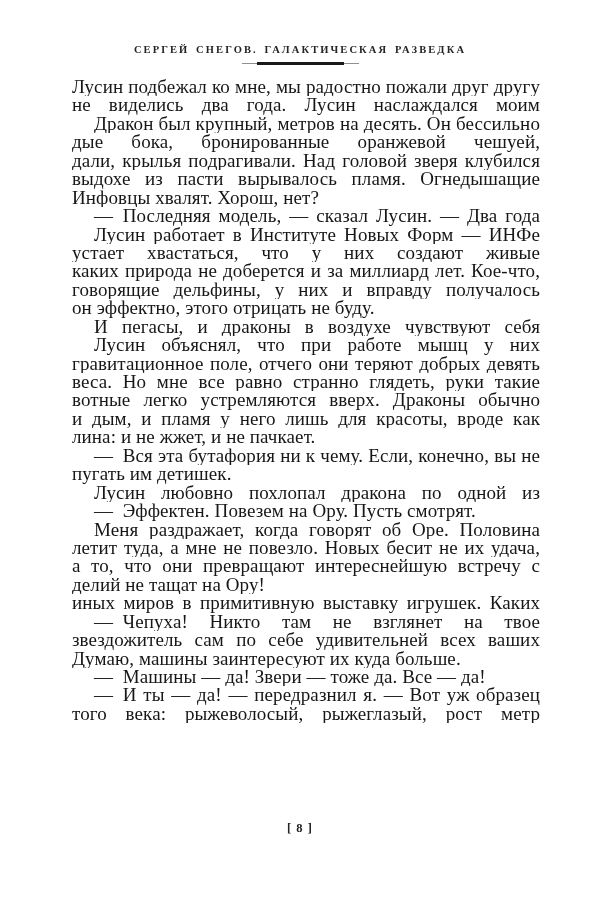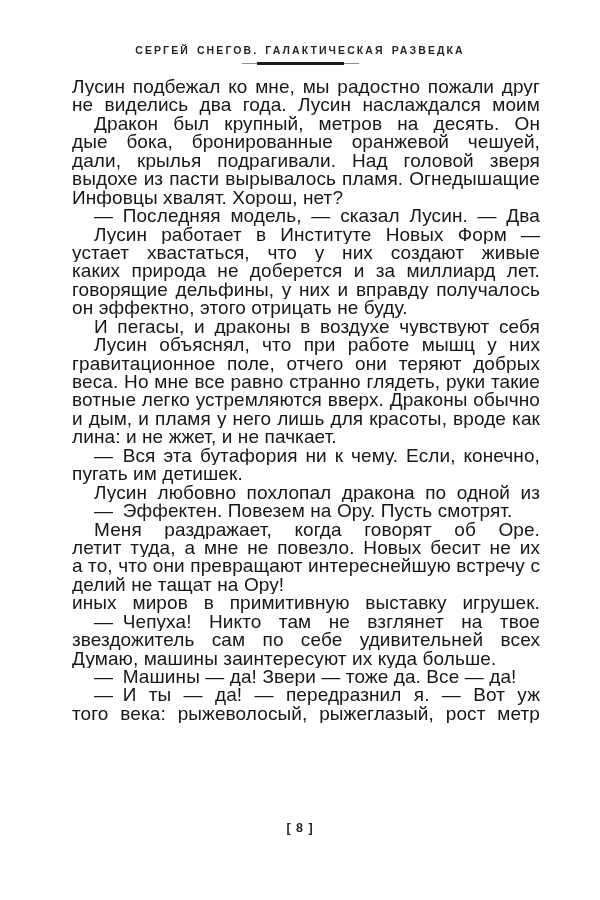--- a/index.html
+++ b/index.html
@@ -6,21 +6,21 @@
     margin: 0;
     padding: 0;
     background: #ffffff;
   }
   .page {
     position: relative;
     width: 600px;
     height: 900px;
     background: #ffffff;
     overflow: hidden;
-    font-family: Liberation Sans, sans-serif;
+    font-family: Liberation Serif, serif;
   }
   .running-header {
     position: absolute;
     top: 44px;
     left: 0;
     width: 100%;
     text-align: center;
     font-size: 10.5px;
     font-weight: 700;
     letter-spacing: 2.1px;

